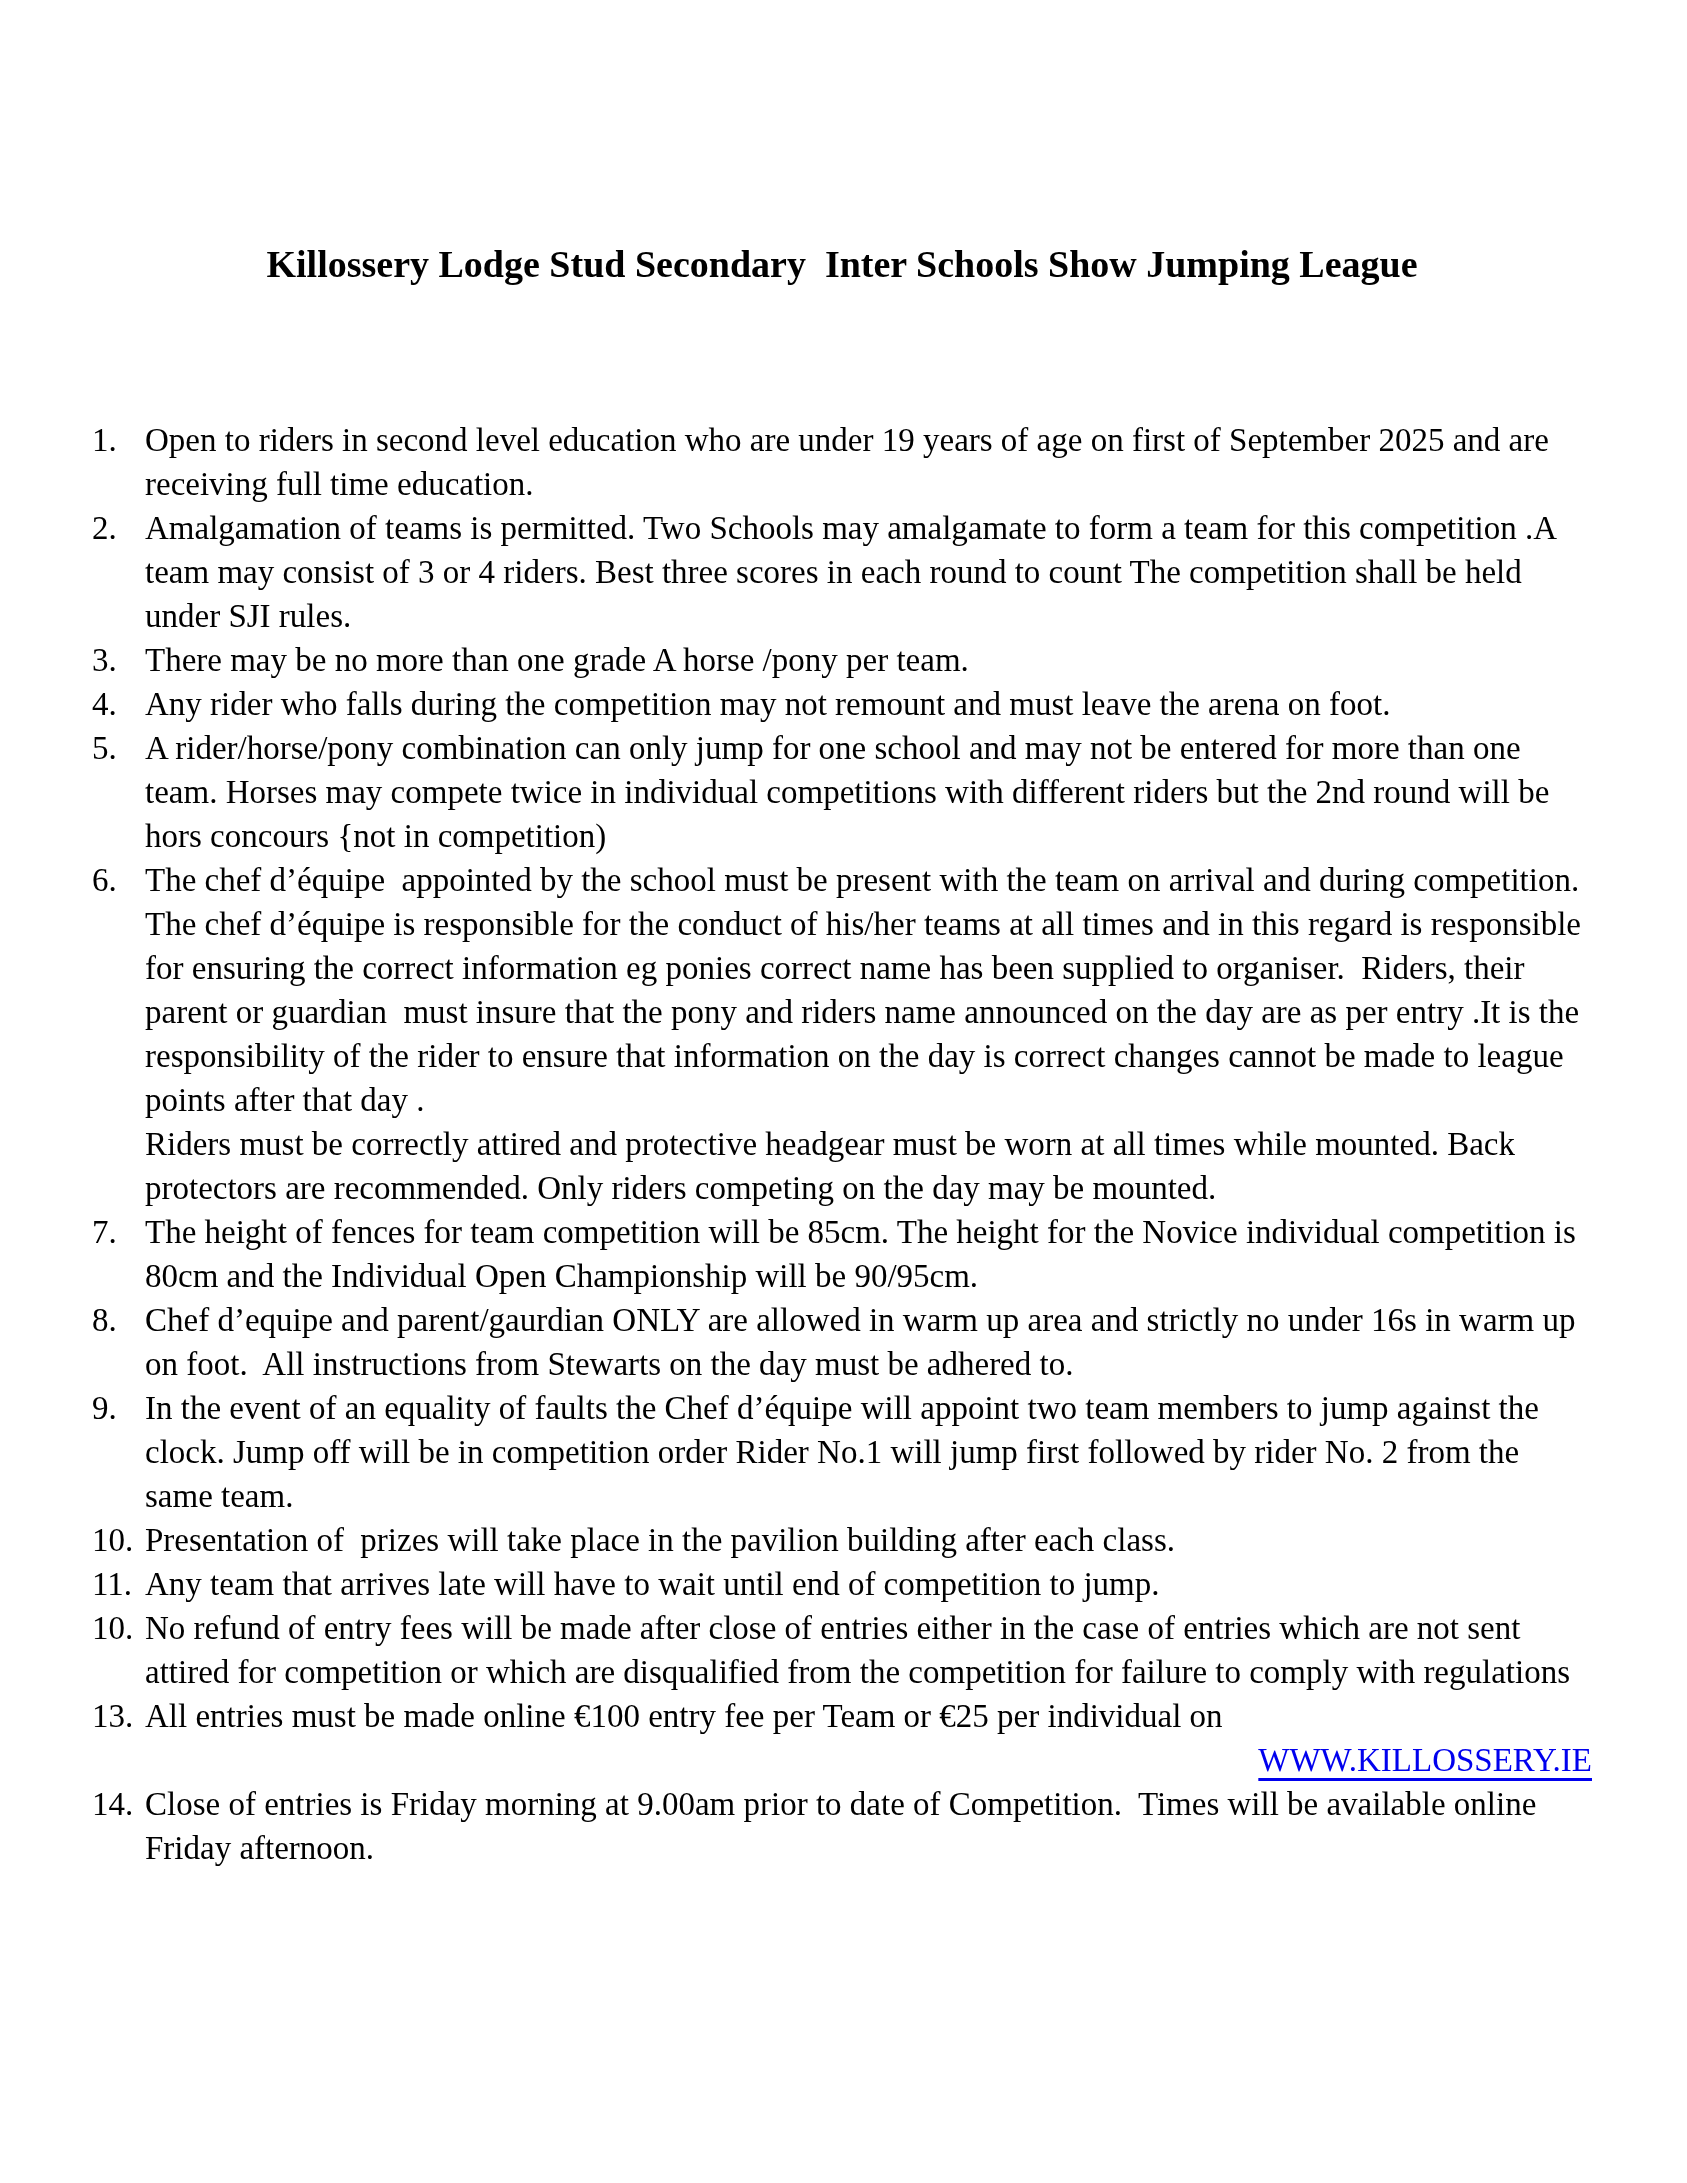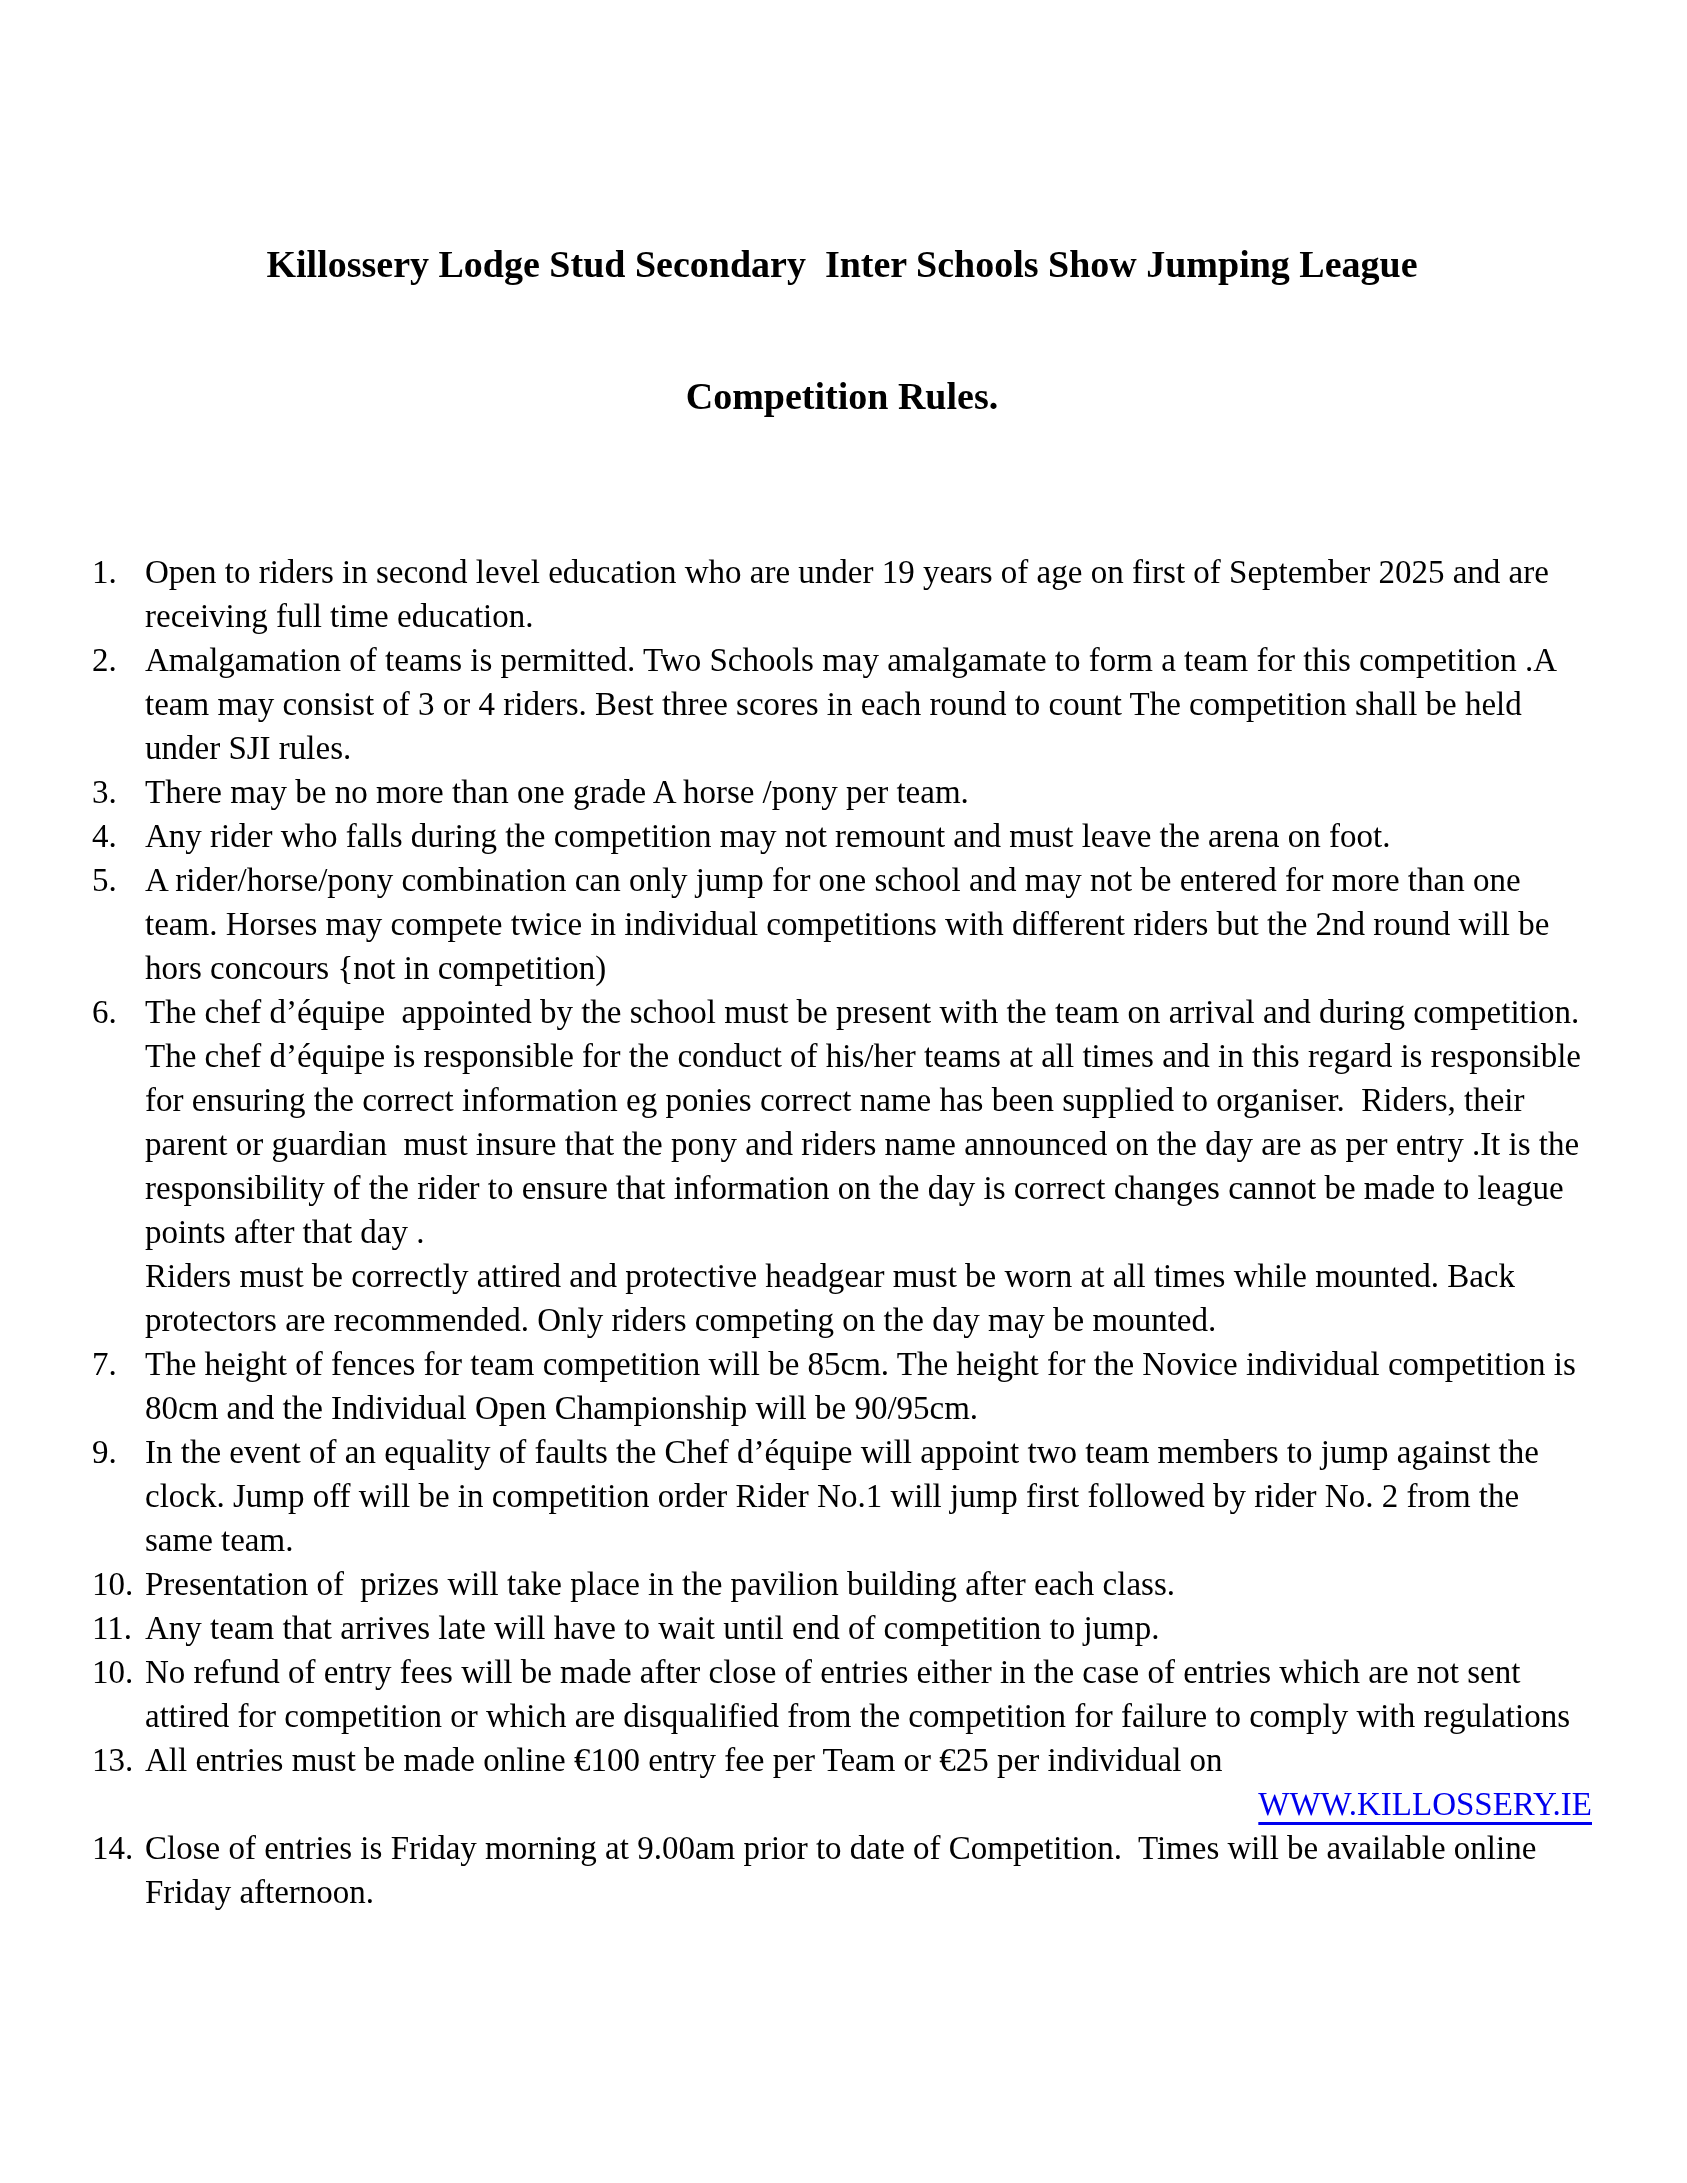--- a/index.html
+++ b/index.html
@@ -59,39 +59,39 @@
     text-underline-offset: 6.9px;
   }
 </style>
 </head>
 <body>
 
 <div class="page">
 
   <div class="doc-title">
     <div>Killossery Lodge Stud Secondary  Inter Schools Show Jumping League</div>
-    <div>Competition Rules.</div>
   </div>
 
   <div class="rules-list">
 
     <div class="rule-item"><span class="rule-num">1.</span><span>Open to riders in second level education who are under 19 years of age on first of September 2025 and are receiving full time education.</span></div>
 
     <div class="rule-item"><span class="rule-num">2.</span><span>Amalgamation of teams is permitted. Two Schools may amalgamate to form a team for this competition .A team may consist of 3 or 4 riders. Best three scores in each round to count The competition shall be held under SJI rules.</span></div>
 
     <div class="rule-item"><span class="rule-num">3.</span><span>There may be no more than one grade A horse /pony per team.</span></div>
 
     <div class="rule-item"><span class="rule-num">4.</span><span>Any rider who falls during the competition may not remount and must leave the arena on foot.</span></div>
 
     <div class="rule-item"><span class="rule-num">5.</span><span>A rider/horse/pony combination can only jump for one school and may not be entered for more than one team. Horses may compete twice in individual competitions with different riders but the 2nd round will be hors concours {not in competition)</span></div>
 
     <div class="rule-item"><span class="rule-num">6.</span><span>The chef d’équipe  appointed by the school must be present with the team on arrival and during competition. The chef d’équipe is responsible for the conduct of his/her teams at all times and in this regard is responsible for ensuring the correct information eg ponies correct name has been supplied to organiser.  Riders, their parent or guardian  must insure that the pony and riders name announced on the day are as per entry .It is the responsibility of the rider to ensure that information on the day is correct changes cannot be made to league points after that day .</span><div class="rule-cont">Riders must be correctly attired and protective headgear must be worn at all times while mounted. Back protectors are recommended. Only riders competing on the day may be mounted.</div></div>
 
     <div class="rule-item"><span class="rule-num">7.</span><span>The height of fences for team competition will be 85cm. The height for the Novice individual competition is 80cm and the Individual Open Championship will be 90/95cm.</span></div>
 
+    <div class="rule-item"><span class="rule-num">8.</span><span>Chef d’equipe and parent/gaurdian ONLY are allowed in warm up area and strictly no under 16s in warm up on foot.  All instructions from Stewarts on the day must be adhered to.</span></div>
 
     <div class="rule-item"><span class="rule-num">9.</span><span>In the event of an equality of faults the Chef d’équipe will appoint two team members to jump against the clock. Jump off will be in competition order Rider No.1 will jump first followed by rider No. 2 from the same team.</span></div>
 
     <div class="rule-item"><span class="rule-num">10.</span><span>Presentation of  prizes will take place in the pavilion building after each class.</span></div>
 
     <div class="rule-item"><span class="rule-num">11.</span><span>Any team that arrives late will have to wait until end of competition to jump.</span></div>
 
     <div class="rule-item"><span class="rule-num">10.</span><span>No refund of entry fees will be made after close of entries either in the case of entries which are not sent attired for competition or which are disqualified from the competition for failure to comply with regulations</span></div>
 
     <div class="rule-item"><span class="rule-num">13.</span><span>All entries must be made online €100 entry fee per Team or €25 per individual on</span><div class="link-line"><a href="#" class="doc-link">WWW.KILLOSSERY.IE</a></div></div>

